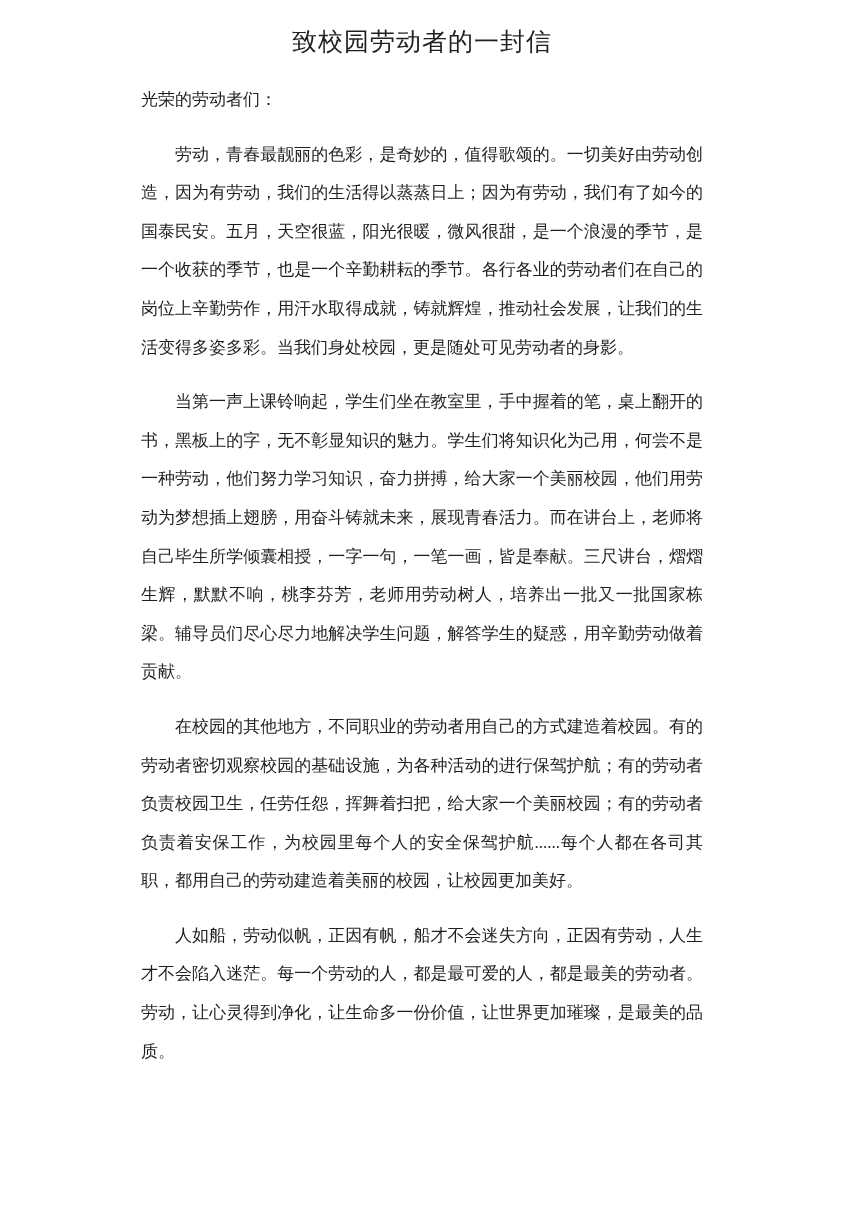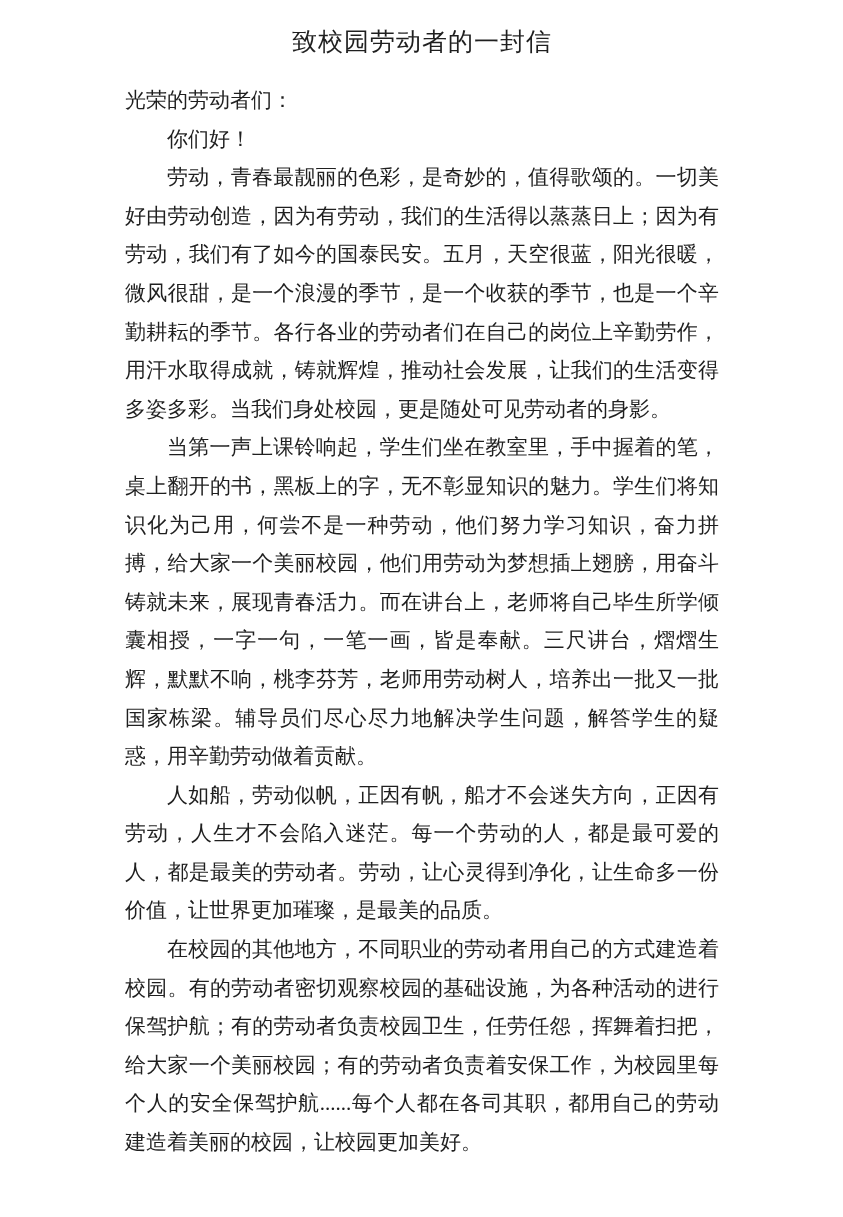--- a/index.html
+++ b/index.html
@@ -21,41 +21,40 @@
   }
   .doc-title {
     font-size: 25px;
     font-weight: 400;
     text-align: center;
     margin: 0 0 21px 0;
     line-height: 36px;
     letter-spacing: 1px;
   }
   .body-line {
-    font-size: 21px;
+    font-size: 17px;
     line-height: 38.6px;
     text-align: justify;
-    margin: 0;
+    margin: 16px;
     word-break: break-all;
   }
   .indent {
     text-indent: 2em;
   }
 </style>
 </head>
 <body>
 
 <div class="page">
   <h1 class="doc-title">致校园劳动者的一封信</h1>
 
   <p class="body-line">光荣的劳动者们：</p>
 
-  <p class="body-line indent">你们好！</p>
 
   <p class="body-line indent">劳动，青春最靓丽的色彩，是奇妙的，值得歌颂的。一切美好由劳动创造，因为有劳动，我们的生活得以蒸蒸日上；因为有劳动，我们有了如今的国泰民安。五月，天空很蓝，阳光很暖，微风很甜，是一个浪漫的季节，是一个收获的季节，也是一个辛勤耕耘的季节。各行各业的劳动者们在自己的岗位上辛勤劳作，用汗水取得成就，铸就辉煌，推动社会发展，让我们的生活变得多姿多彩。当我们身处校园，更是随处可见劳动者的身影。</p>
 
 
   <p class="body-line indent">当第一声上课铃响起，学生们坐在教室里，手中握着的笔，桌上翻开的书，黑板上的字，无不彰显知识的魅力。学生们将知识化为己用，何尝不是一种劳动，他们努力学习知识，奋力拼搏，给大家一个美丽校园，他们用劳动为梦想插上翅膀，用奋斗铸就未来，展现青春活力。而在讲台上，老师将自己毕生所学倾囊相授，一字一句，一笔一画，皆是奉献。三尺讲台，熠熠生辉，默默不响，桃李芬芳，老师用劳动树人，培养出一批又一批国家栋梁。辅导员们尽心尽力地解决学生问题，解答学生的疑惑，用辛勤劳动做着贡献。</p>
 
+  <p class="body-line indent">在校园的其他地方，不同职业的劳动者用自己的方式建造着校园。有的劳动者密切观察校园的基础设施，为各种活动的进行保驾护航；有的劳动者负责校园卫生，任劳任怨，挥舞着扫把，给大家一个美丽校园；有的劳动者负责着安保工作，为校园里每个人的安全保驾护航......每个人都在各司其职，都用自己的劳动建造着美丽的校园，让校园更加美好。</p>
+
   <p class="body-line indent">人如船，劳动似帆，正因有帆，船才不会迷失方向，正因有劳动，人生才不会陷入迷茫。每一个劳动的人，都是最可爱的人，都是最美的劳动者。劳动，让心灵得到净化，让生命多一份价值，让世界更加璀璨，是最美的品质。</p>
-
-  <p class="body-line indent">在校园的其他地方，不同职业的劳动者用自己的方式建造着校园。有的劳动者密切观察校园的基础设施，为各种活动的进行保驾护航；有的劳动者负责校园卫生，任劳任怨，挥舞着扫把，给大家一个美丽校园；有的劳动者负责着安保工作，为校园里每个人的安全保驾护航......每个人都在各司其职，都用自己的劳动建造着美丽的校园，让校园更加美好。</p>
 </div>
 
 </body></html>

